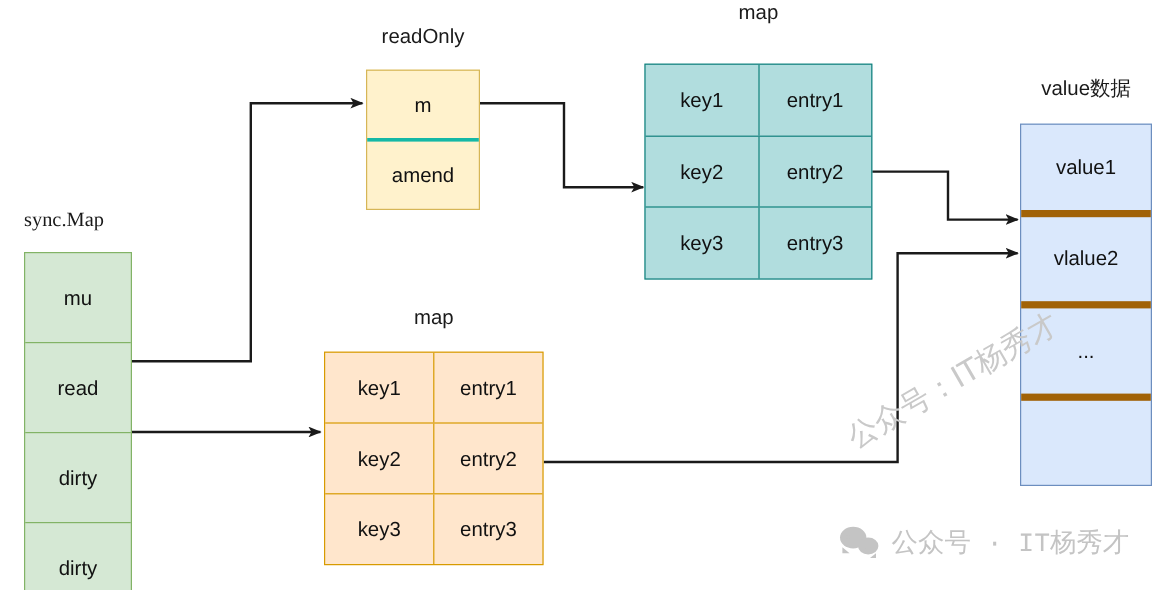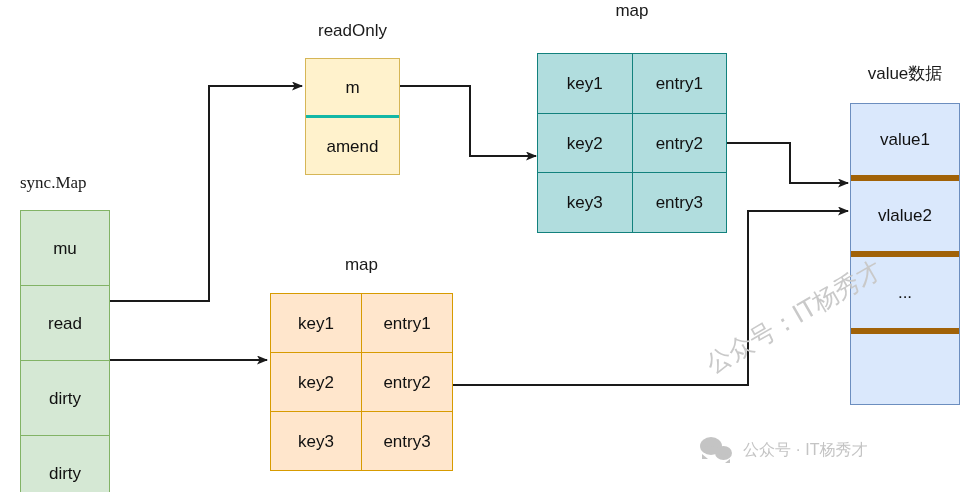--- a/index.html
+++ b/index.html
@@ -91,23 +91,23 @@
     font-family: "DejaVu Sans", sans-serif;
   }
   .wm-bottom {
     position: absolute;
     left: 700px;
     top: 437px;
     display: flex;
     align-items: center;
     gap: 9px;
     color: #c4c4c4;
-    font-size: 16px;
-    white-space: nowrap;
-    font-family: Liberation Sans, sans-serif;
+    font-size: 22px;
+    white-space: nowrap;
+    font-family: Liberation Mono, monospace;
   }
   .wm-bottom .bubbles {
     position: relative;
     width: 34px;
     height: 26px;
     flex: none;
   }
   .wm-bottom .bubbles i {
     position: absolute;
     display: block;

